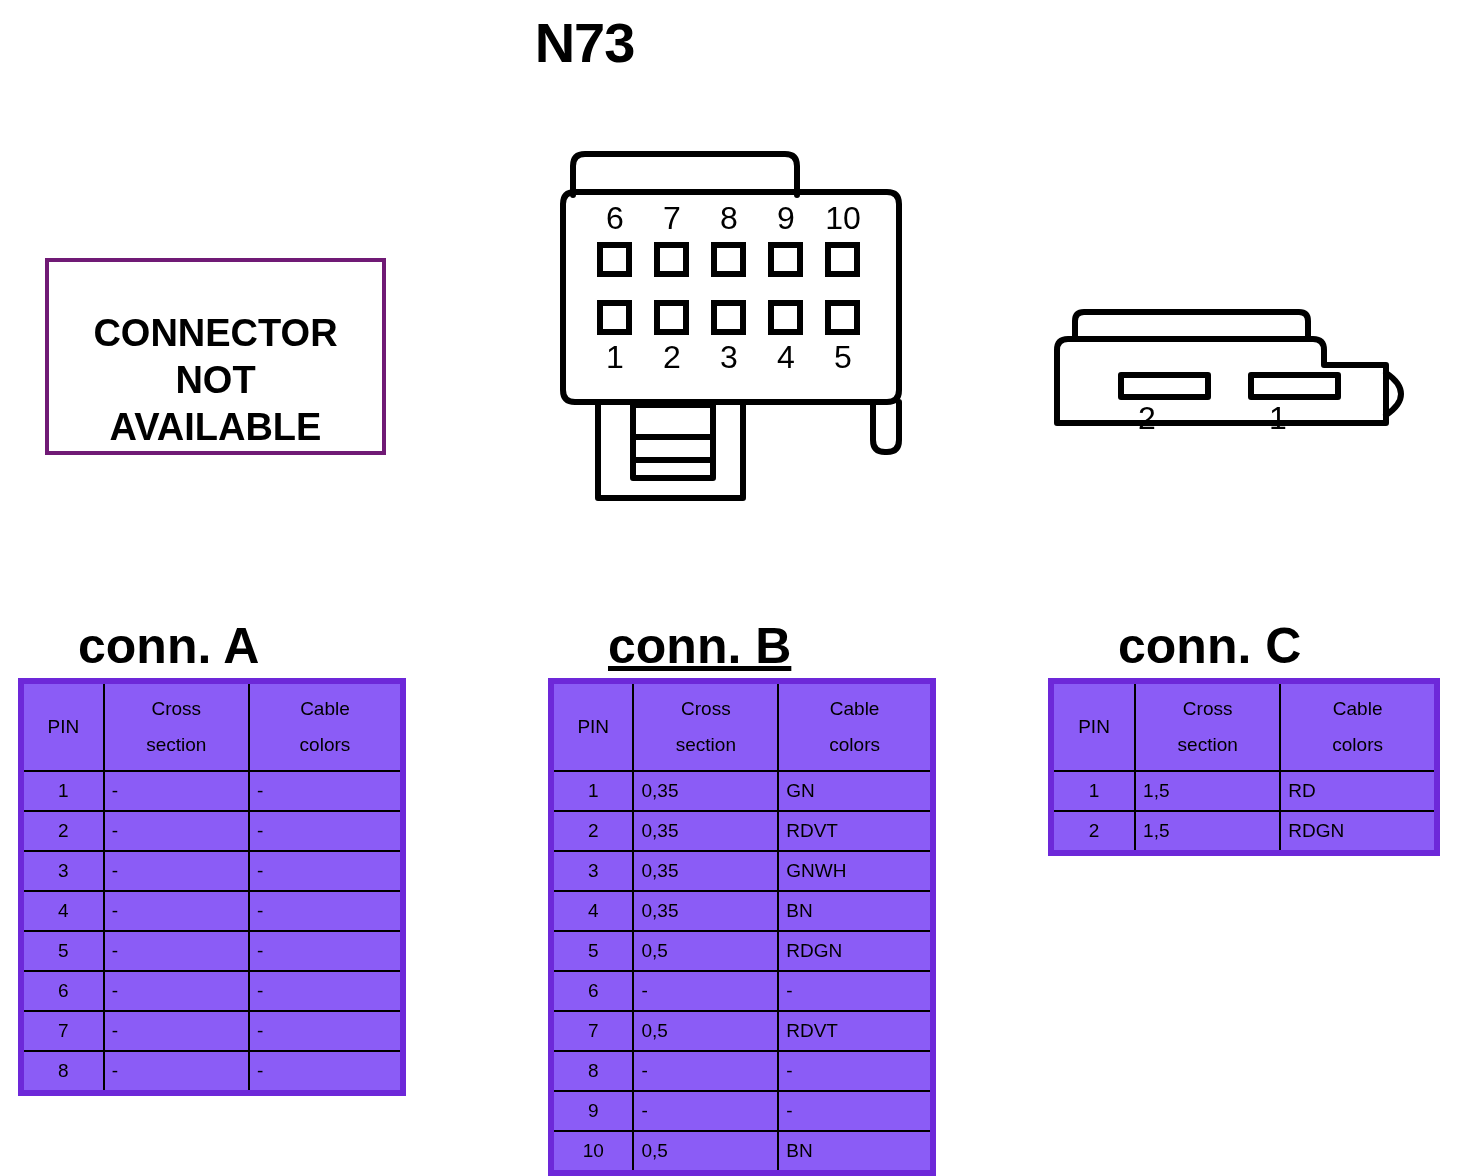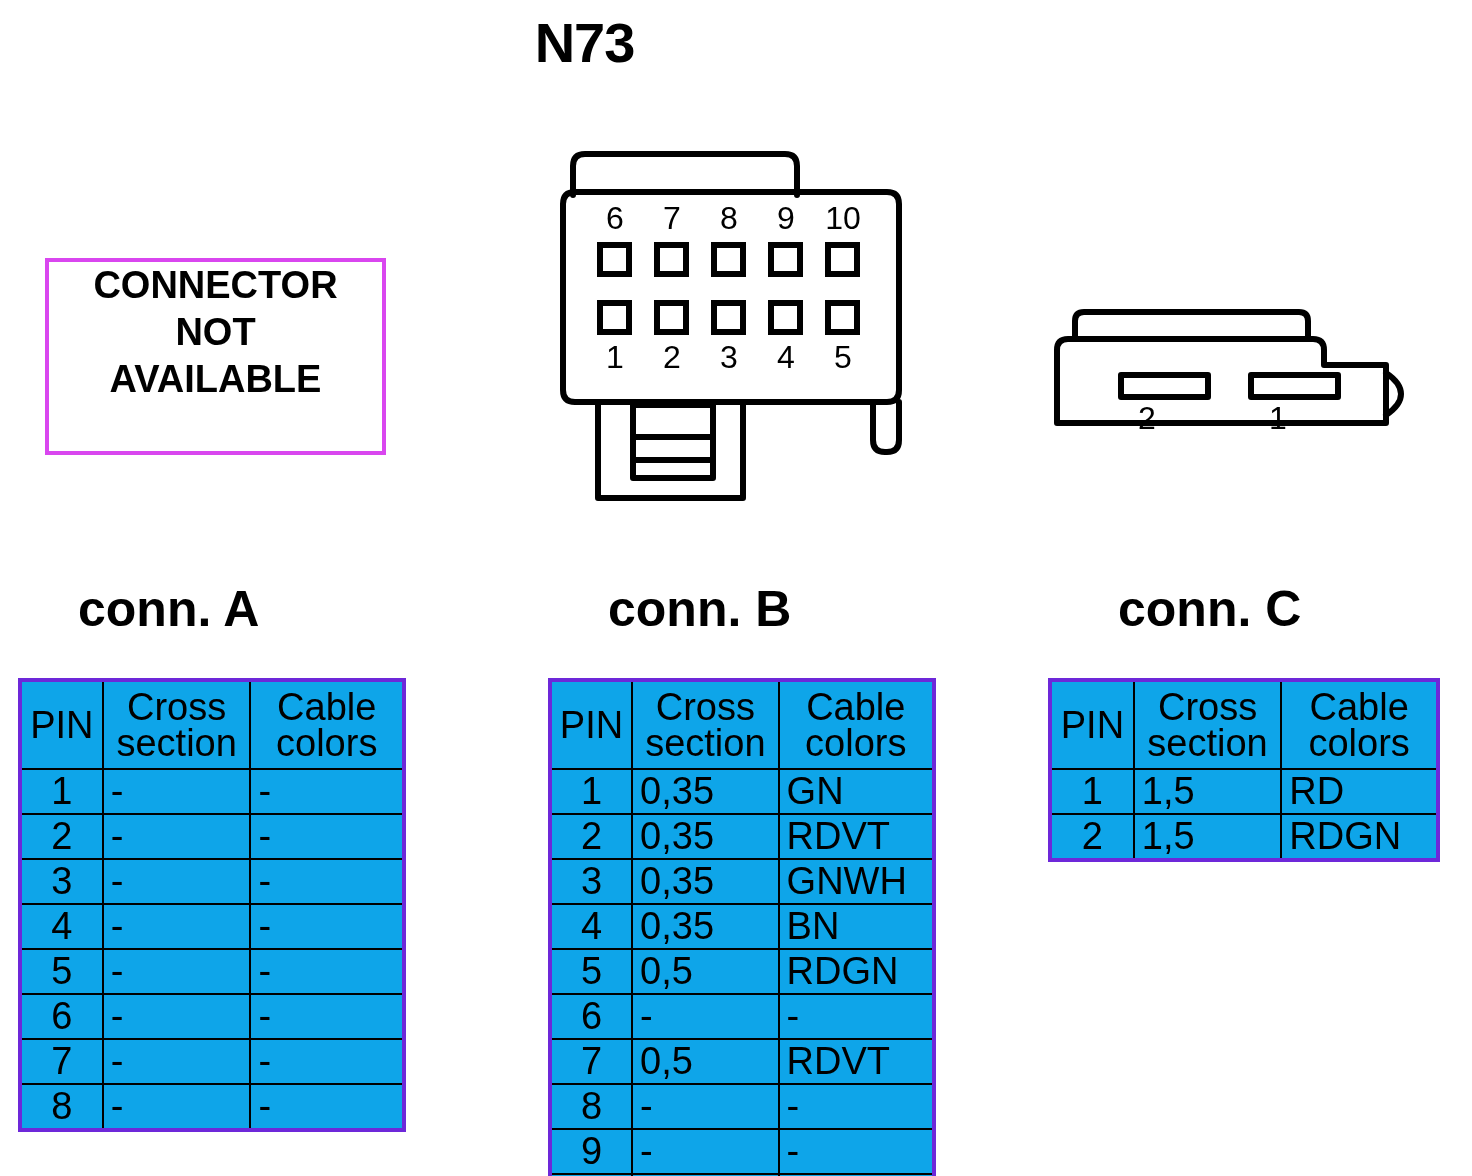--- a/index.html
+++ b/index.html
@@ -29,26 +29,26 @@
     line-height: 70px;
   }
 
   
   #na-box {
     position: absolute;
     left: 45px;
     top: 258px;
     width: 341px;
     height: 197px;
-    border: 4px solid #d946ef;
+    border: 4px solid #701a75;
     box-sizing: border-box;
     display: flex;
     flex-direction: column;
     align-items: center;
-    justify-content: flex-start;
+    justify-content: flex-end;
   }
   #na-box .na-line {
     font-size: 38px;
     font-weight: bold;
     line-height: 47px;
     letter-spacing: 0px;
   }
 
   
   #conn-b-graphic {
@@ -75,32 +75,33 @@
   }
   #conn-c-graphic svg { display: block; }
 
   
   .conn-label {
     position: absolute;
     font-size: 50px;
     font-weight: bold;
     line-height: 58px;
     white-space: nowrap;
+    margin-top: 37px;
   }
   #label-a { left: 78px;   top: 580px; }
-  #label-b { left: 608px;  top: 580px; }
+  #label-b { left: 608px;  top: 580px; text-decoration: underline; }
   #label-c { left: 1118px; top: 580px; }
 
   
   .pin-table {
     position: absolute;
     border-collapse: collapse;
-    border: 4px solid #6d28d9;
-    font-size: 38px;
-    background: #0ea5e9;
+    border: 6px solid #6d28d9;
+    font-size: 19px;
+    background: #8b5cf6;
   }
   .pin-table td, .pin-table th {
     border: 2px solid #000;
     padding: 0;
     font-weight: normal;
     height: 38px;
     vertical-align: middle;
   }
   .pin-table thead th {
     height: 86px;

